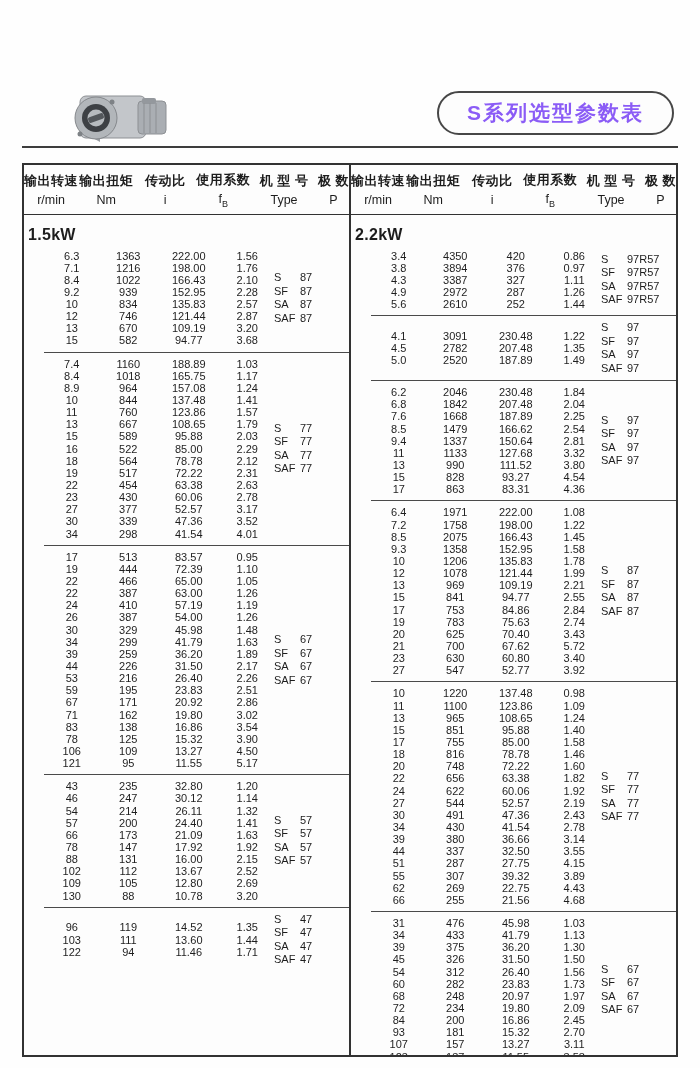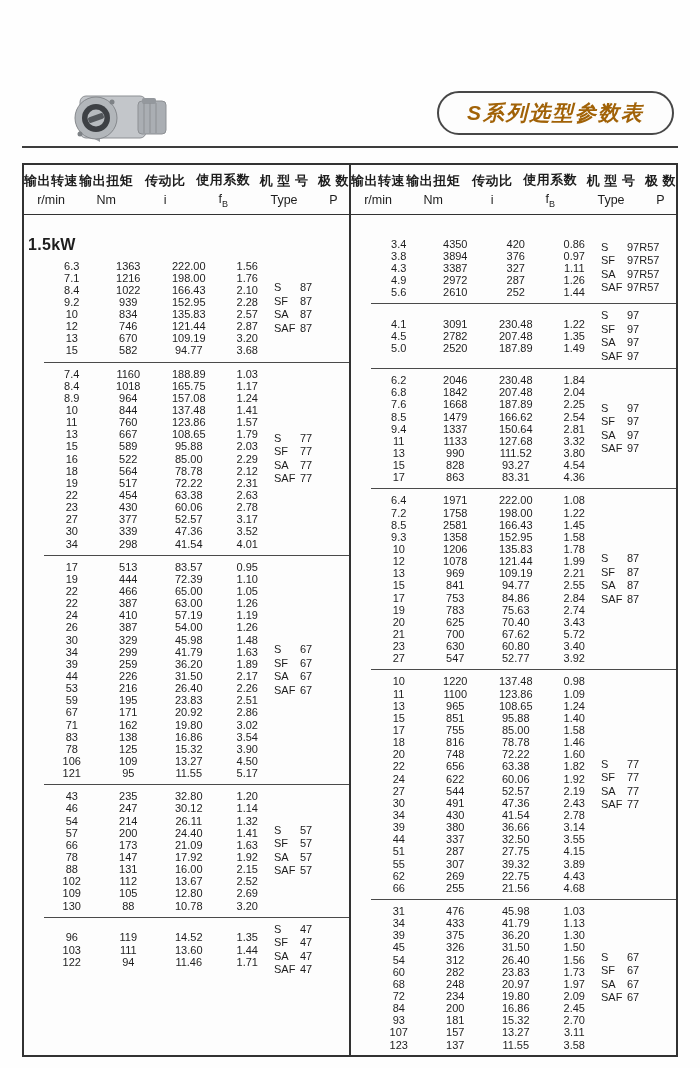--- a/index.html
+++ b/index.html
@@ -3,38 +3,38 @@
 <meta charset="utf-8">
 <style>
   html,body { margin:0; padding:0; background:#ffffff; }
   body { width:700px; height:1068px; font-family:"Liberation Sans", sans-serif; color:#1d1d1d; }
   .page { position:relative; width:700px; height:1068px; background:#fefefe; overflow:hidden; }
 
   
   .hdr { position:absolute; top:86px; left:0; right:0; height:60px; }
   .gearimg { position:absolute; left:54px; top:2px; }
   .badge { position:absolute; right:26px; top:5px; border:2px solid #474747; border-radius:24px;
-           padding:6px 28px; font-size:21px; font-weight:bold; font-style:italic; letter-spacing:2px;
-           color:#a16207; background:#fdfdfd; }
+           padding:6px 28px; font-size:21px; font-weight:bold; letter-spacing:2px;
+           color:#8b5cf6; background:#fdfdfd; }
   .rule { position:absolute; top:146px; left:22px; right:22px; height:2px; background:#3d3d3d; }
 
   
   .sheet { position:absolute; top:163px; left:22px; right:22px; height:894px; box-sizing:border-box;
            border:2px solid #323232; display:flex; background:#fdfdfd; }
   .half { flex:1 1 0; min-width:0; display:flex; flex-direction:column; }
   .half.right { border-left:2px solid #323232; }
 
   .thead { display:flex; border-bottom:1px solid #323232; padding:6px 0 5px; }
   .hc { display:flex; flex-direction:column; align-items:center; justify-content:center; gap:3px; }
   .hcn { font-weight:bold; font-size:13px; letter-spacing:0.5px; white-space:nowrap; }
   .hu  { font-size:12.5px; }
   .hu sub { font-size:9px; }
   .h0{width:56px} .h1{width:58px} .h2{width:64px} .h3{width:54px} .h4{width:70px} .h5{flex:1}
 
-  .tbody { flex:1; overflow:hidden; padding-top:18px; }
+  .tbody { flex:1; overflow:hidden; padding-top:8px; }
   .power { font-size:16px; font-weight:bold; padding:3px 0 1px 4px; letter-spacing:0.3px; }
 
   .group { display:grid; grid-template-columns:230px 1fr; align-items:center; padding:5px 0;margin-left:20px; }
   .group + .group { border-top:1px solid #4a4a4a; }
   .rows { grid-column:1; }
   .row { display:flex; height:12.15px; line-height:12.15px; font-size:11px; }
   .c { display:inline-block; text-align:center; white-space:nowrap; }
   .c0{width:56px} .c1{width:58px} .c2{width:64px} .c3{width:54px}
 
   .types { grid-column:2; width:95px; }
@@ -580,20 +580,21 @@
         <div class="hc h4">
           <span class="hcn">机 型 号</span>
           <span class="hu">Type</span>
         </div>
         <div class="hc h5">
           <span class="hcn">极 数</span>
           <span class="hu">P</span>
         </div>
       </div>
       <div class="tbody">
+        <div class="power">2.2kW</div>
         <div>
             <div class="group">
               <div class="rows">
                 <div class="row">
                   <span class="c c0">3.4</span>
                   <span class="c c1">4350</span>
                   <span class="c c2">420</span>
                   <span class="c c3">0.86</span>
                 </div>
                 <div class="row">
@@ -777,21 +778,21 @@
                   <span class="c c3">1.08</span>
                 </div>
                 <div class="row">
                   <span class="c c0">7.2</span>
                   <span class="c c1">1758</span>
                   <span class="c c2">198.00</span>
                   <span class="c c3">1.22</span>
                 </div>
                 <div class="row">
                   <span class="c c0">8.5</span>
-                  <span class="c c1">2581</span>
+                  <span class="c c1">2075</span>
                   <span class="c c2">166.43</span>
                   <span class="c c3">1.45</span>
                 </div>
                 <div class="row">
                   <span class="c c0">9.3</span>
                   <span class="c c1">1358</span>
                   <span class="c c2">152.95</span>
                   <span class="c c3">1.58</span>
                 </div>
                 <div class="row">

